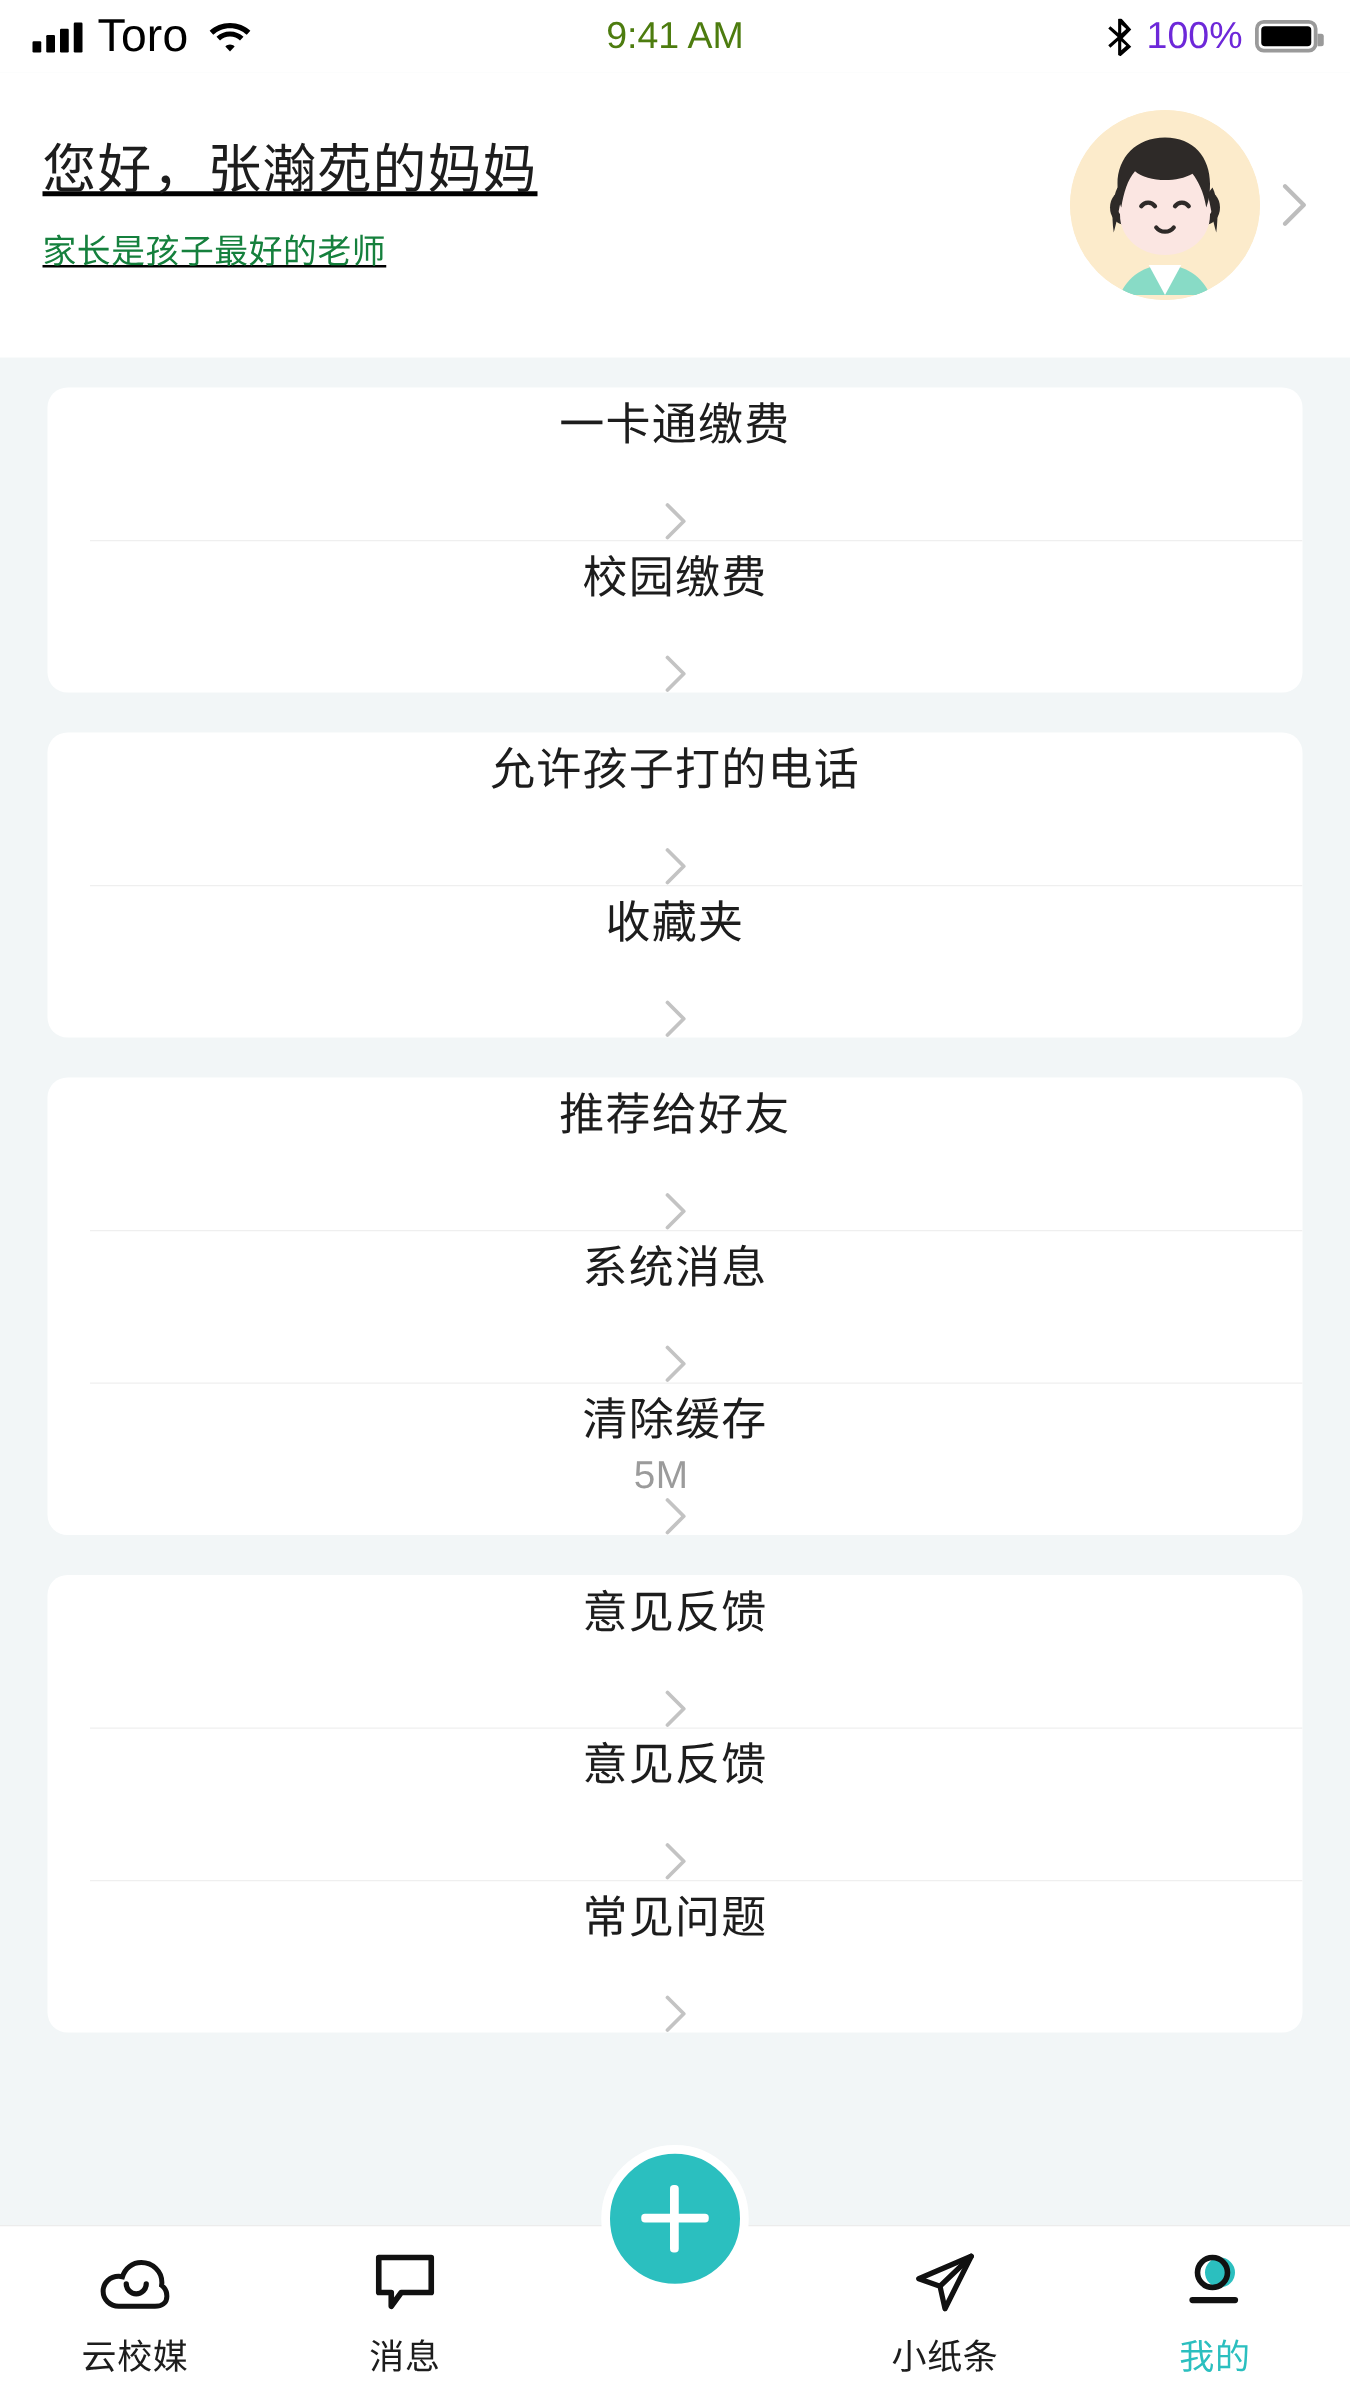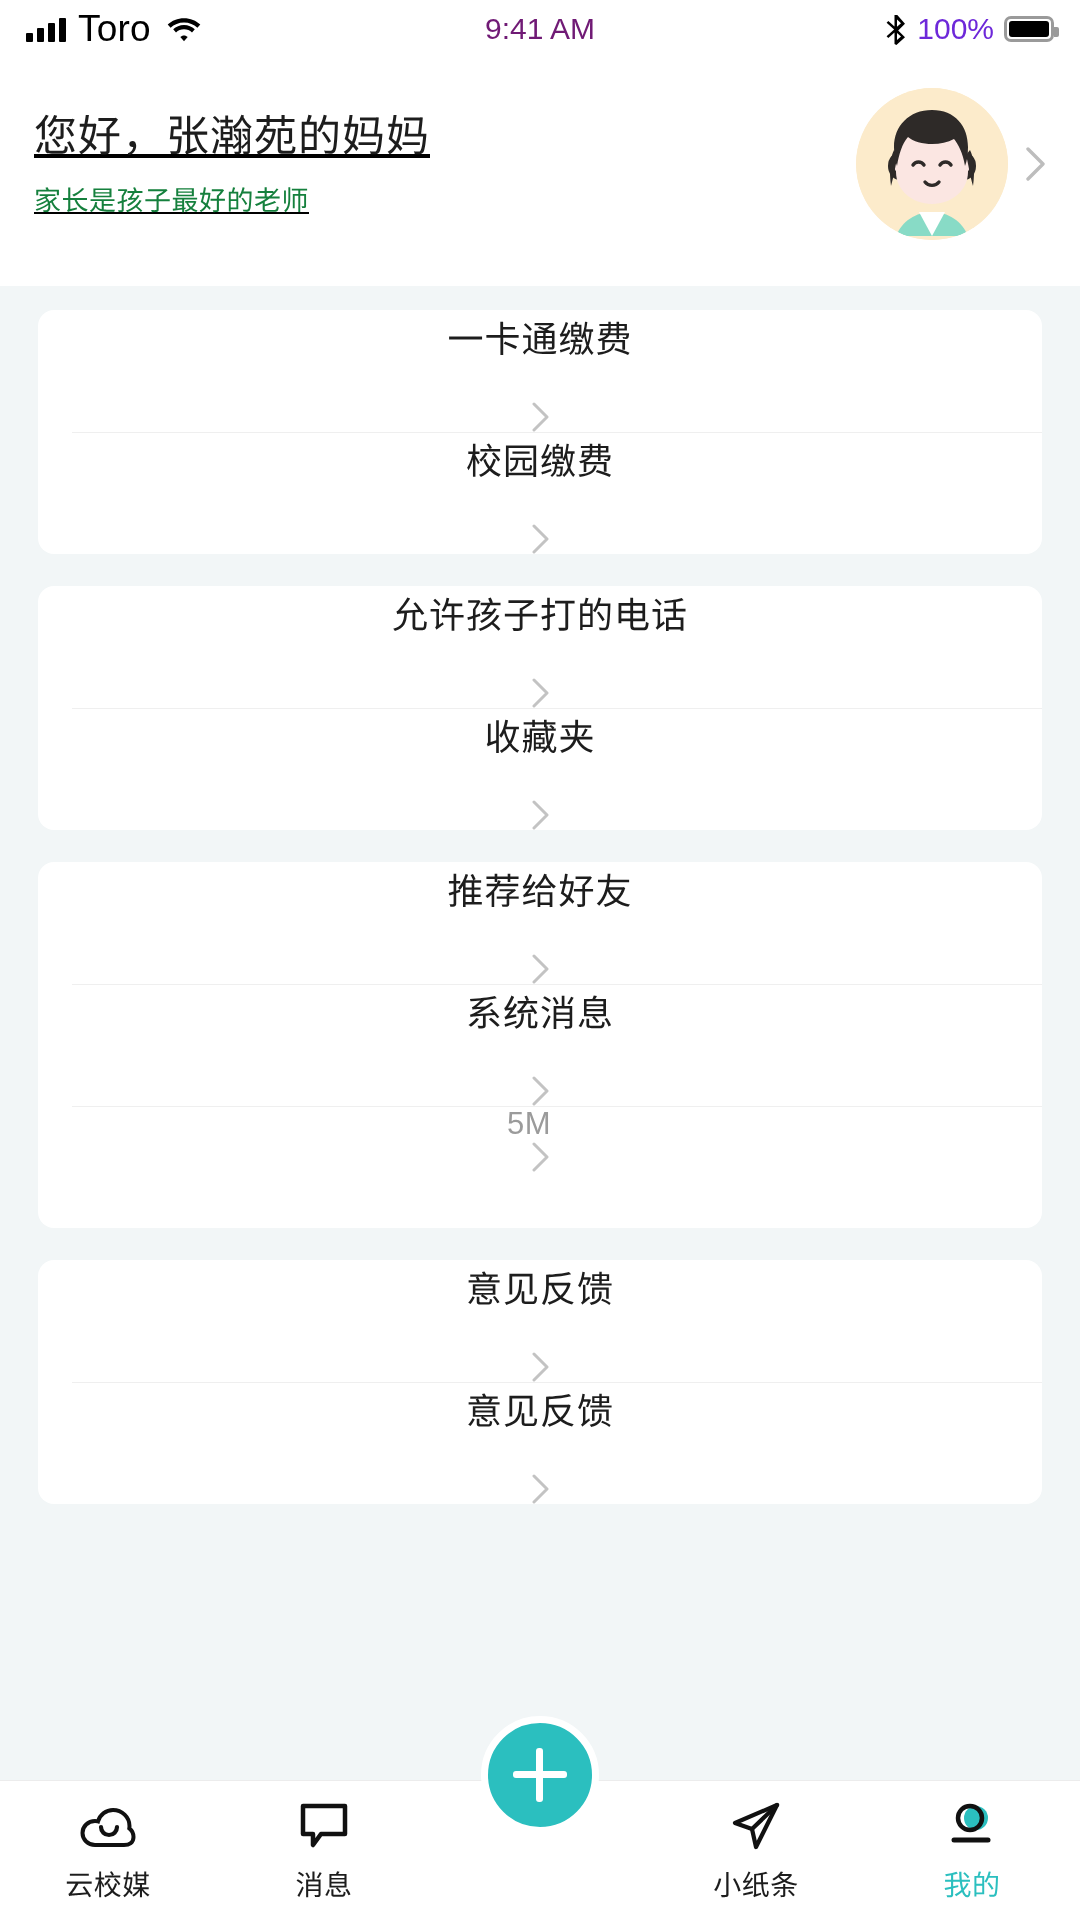--- a/index.html
+++ b/index.html
@@ -20,21 +20,21 @@
   .sig{ display:flex; align-items:flex-end; gap:4px; height:26px; }
   .sig i{ display:block; width:7px; background:#000; border-radius:1px; }
   .sig i:nth-child(1){height:9px;}
   .sig i:nth-child(2){height:14px;}
   .sig i:nth-child(3){height:19px;}
   .sig i:nth-child(4){height:24px;}
   .carrier{ font-size:37px; color:#000; letter-spacing:.2px; }
   .wifi{ width:34px; height:26px; position:relative; margin-left:4px; }
   .sb-center{
     position:absolute; left:0; right:0; text-align:center;
-    font-size:30px; color:#701a75; font-weight:400; pointer-events:none;
+    font-size:30px; color:#4d7c0f; font-weight:400; pointer-events:none;
   }
   .sb-right{ margin-left:auto; display:flex; align-items:center; gap:10px; }
   .bt{ width:22px; height:28px; }
   .batt-txt{ font-size:30px; color:#6d28d9; }
   .batt{
     width:50px; height:26px; border:3px solid #9a9a9a; border-radius:7px;
     position:relative; padding:2px;
   }
   .batt::after{
     content:""; position:absolute; right:-8px; top:8px;
@@ -233,40 +233,49 @@
       </div>
       <div class="row">
         <span class="lbl">系统消息</span>
         <span class="chev">
           <svg viewBox="0 0 17 30" width="17" height="30">
               <path d="M2 2l13 13L2 28" stroke="#C3C3C3" stroke-width="3" fill="none" stroke-linecap="round" stroke-linejoin="round"></path>
             </svg>
         </span>
       </div>
       <div class="row">
+        <span class="lbl">清除缓存</span>
         <span class="val">5M</span>
         <span class="chev">
           <svg viewBox="0 0 17 30" width="17" height="30">
               <path d="M2 2l13 13L2 28" stroke="#C3C3C3" stroke-width="3" fill="none" stroke-linecap="round" stroke-linejoin="round"></path>
             </svg>
         </span>
       </div>
     </div>
 
     <div class="card">
       <div class="row">
         <span class="lbl">意见反馈</span>
         <span class="chev">
           <svg viewBox="0 0 17 30" width="17" height="30">
               <path d="M2 2l13 13L2 28" stroke="#C3C3C3" stroke-width="3" fill="none" stroke-linecap="round" stroke-linejoin="round"></path>
             </svg>
         </span>
       </div>
       <div class="row">
         <span class="lbl">意见反馈</span>
+        <span class="chev">
+          <svg viewBox="0 0 17 30" width="17" height="30">
+              <path d="M2 2l13 13L2 28" stroke="#C3C3C3" stroke-width="3" fill="none" stroke-linecap="round" stroke-linejoin="round"></path>
+            </svg>
+        </span>
+      </div>
+      <div class="row">
+        <span class="lbl">常见问题</span>
         <span class="chev">
           <svg viewBox="0 0 17 30" width="17" height="30">
               <path d="M2 2l13 13L2 28" stroke="#C3C3C3" stroke-width="3" fill="none" stroke-linecap="round" stroke-linejoin="round"></path>
             </svg>
         </span>
       </div>
     </div>
 
   </div>
 

